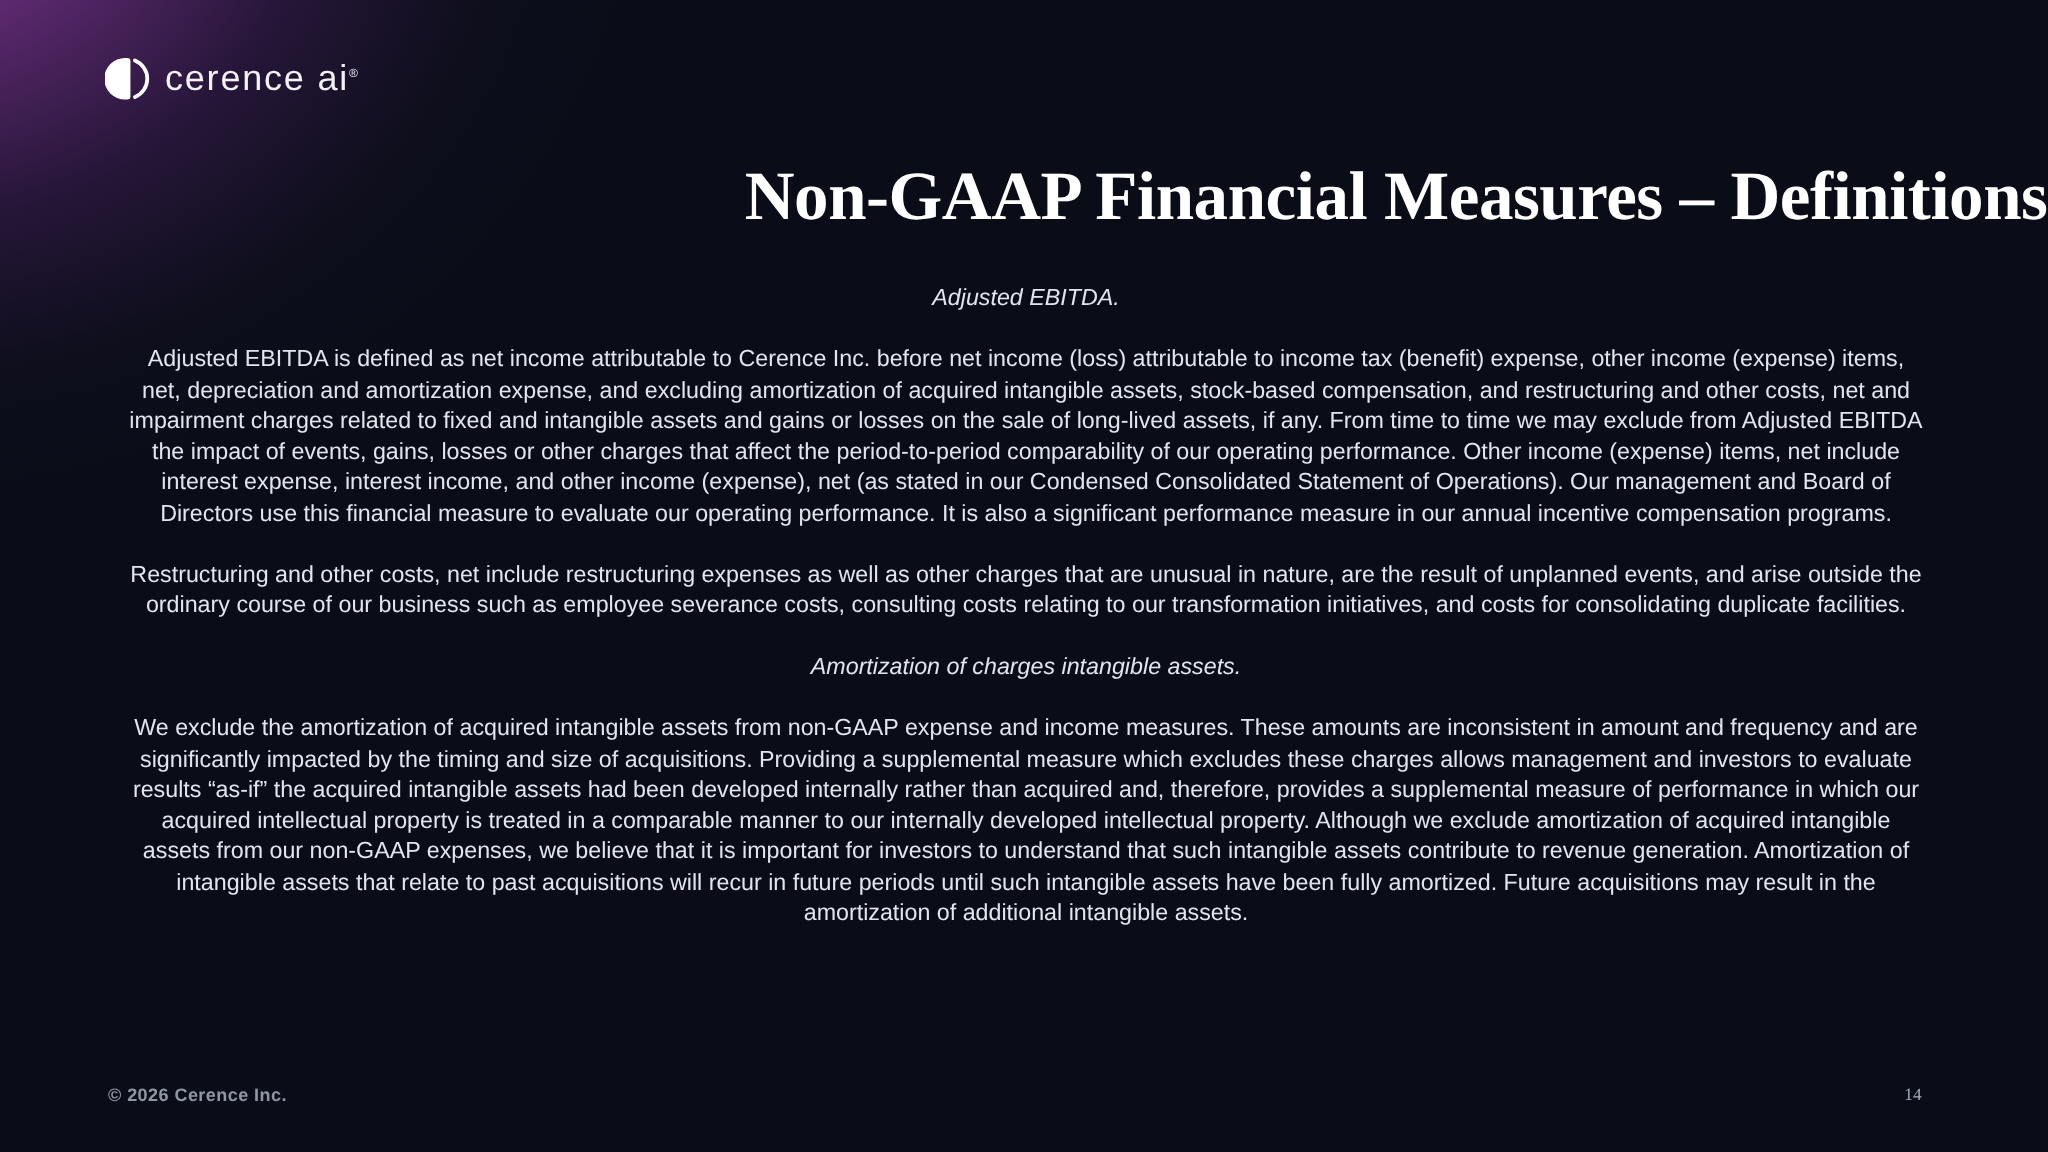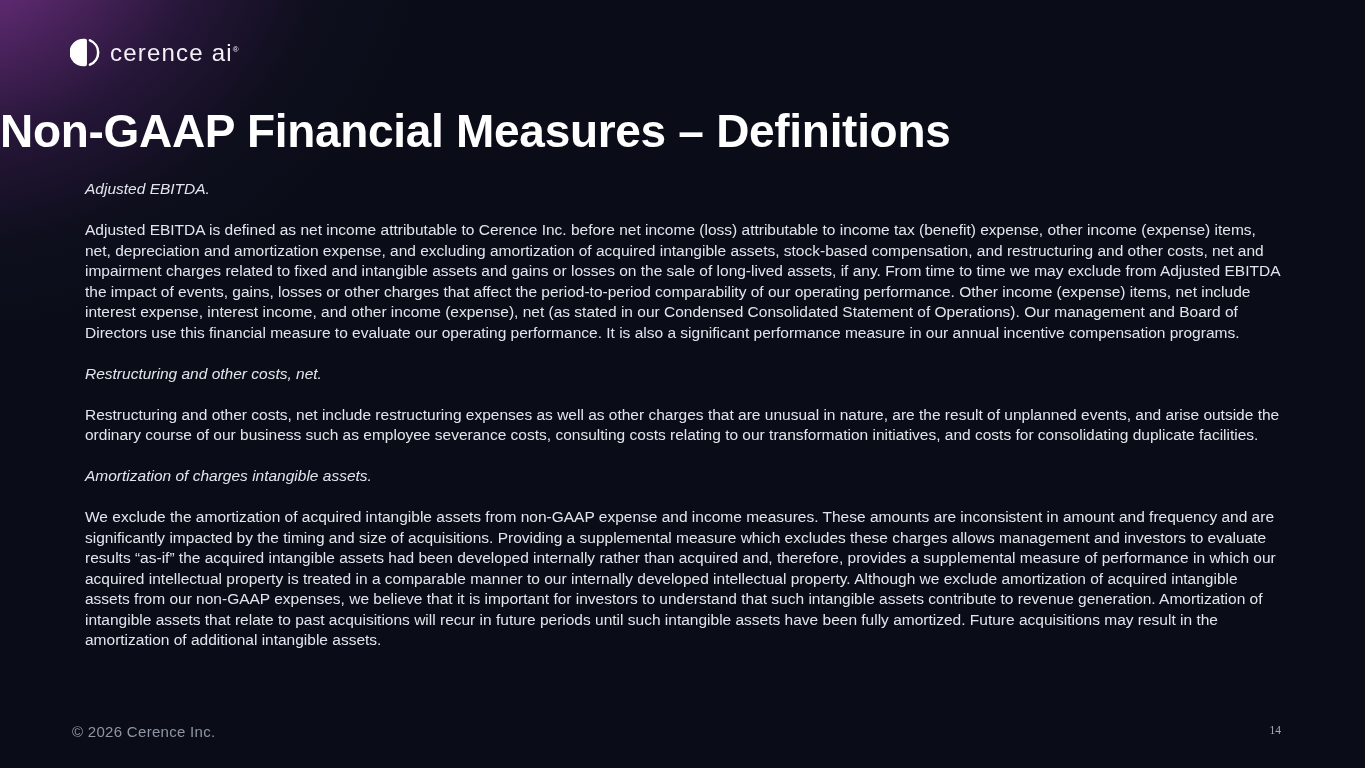--- a/index.html
+++ b/index.html
@@ -56,53 +56,56 @@
     vertical-align: super;
   }
 
   
   .slide-title {
     position: absolute;
     left: 0;
     right: 0;
     top: 104px;
     margin: 0;
-    text-align: left;
+    text-align: right;
     font-size: 46px;
     font-weight: 700;
     letter-spacing: -0.3px;
     color: #ffffff;
     white-space: nowrap;
+    font-family: Liberation Serif, serif;
   }
 
   
   .content {
     position: absolute;
     left: 85px;
-    top: 179px;
+    top: 189px;
     width: 1198px;
     font-size: 15.5px;
     line-height: 20.5px;
     color: #e2e6ec;
+    text-align: center;
   }
   .content p {
     margin: 0 0 20.5px 0;
   }
   .sec-heading {
     font-style: italic;
   }
 
   
   .copyright {
     position: absolute;
     left: 72px;
     top: 723px;
-    font-size: 15px;
+    font-size: 12px;
     color: #8f96a3;
     letter-spacing: 0.3px;
+    font-weight: bold;
   }
   .page-number {
     position: absolute;
     right: 84px;
     top: 724px;
     font-size: 11.5px;
     color: #a4adbd;
     font-family: Liberation Serif, serif;
   }
 </style>
@@ -120,21 +123,20 @@
     </span>
     <span class="logo-text"><span>cerence ai</span><sup>®</sup></span>
   </div>
 
   <h1 class="slide-title">Non-GAAP Financial Measures – Definitions</h1>
 
   <div class="content">
     <p class="sec-heading">Adjusted EBITDA.</p>
     <p class="sec-body">Adjusted EBITDA is defined as net income attributable to Cerence Inc. before net income (loss) attributable to income tax (benefit) expense, other income (expense) items, net, depreciation and amortization expense, and excluding amortization of acquired intangible assets, stock-based compensation, and restructuring and other costs, net and impairment charges related to fixed and intangible assets and gains or losses on the sale of long-lived assets, if any. From time to time we may exclude from Adjusted EBITDA the impact of events, gains, losses or other charges that affect the period-to-period comparability of our operating performance. Other income (expense) items, net include interest expense, interest income, and other income (expense), net (as stated in our Condensed Consolidated Statement of Operations). Our management and Board of Directors use this financial measure to evaluate our operating performance. It is also a significant performance measure in our annual incentive compensation programs.</p>
 
-    <p class="sec-heading">Restructuring and other costs, net.</p>
     <p class="sec-body">Restructuring and other costs, net include restructuring expenses as well as other charges that are unusual in nature, are the result of unplanned events, and arise outside the ordinary course of our business such as employee severance costs, consulting costs relating to our transformation initiatives, and costs for consolidating duplicate facilities.</p>
 
     <p class="sec-heading">Amortization of charges intangible assets.</p>
     <p class="sec-body">We exclude the amortization of acquired intangible assets from non-GAAP expense and income measures. These amounts are inconsistent in amount and frequency and are significantly impacted by the timing and size of acquisitions. Providing a supplemental measure which excludes these charges allows management and investors to evaluate results “as-if” the acquired intangible assets had been developed internally rather than acquired and, therefore, provides a supplemental measure of performance in which our acquired intellectual property is treated in a comparable manner to our internally developed intellectual property. Although we exclude amortization of acquired intangible assets from our non-GAAP expenses, we believe that it is important for investors to understand that such intangible assets contribute to revenue generation. Amortization of intangible assets that relate to past acquisitions will recur in future periods until such intangible assets have been fully amortized. Future acquisitions may result in the amortization of additional intangible assets.</p>
   </div>
 
   <div class="copyright">© 2026 Cerence Inc.</div>
   <div class="page-number">14</div>
 
 </div>

